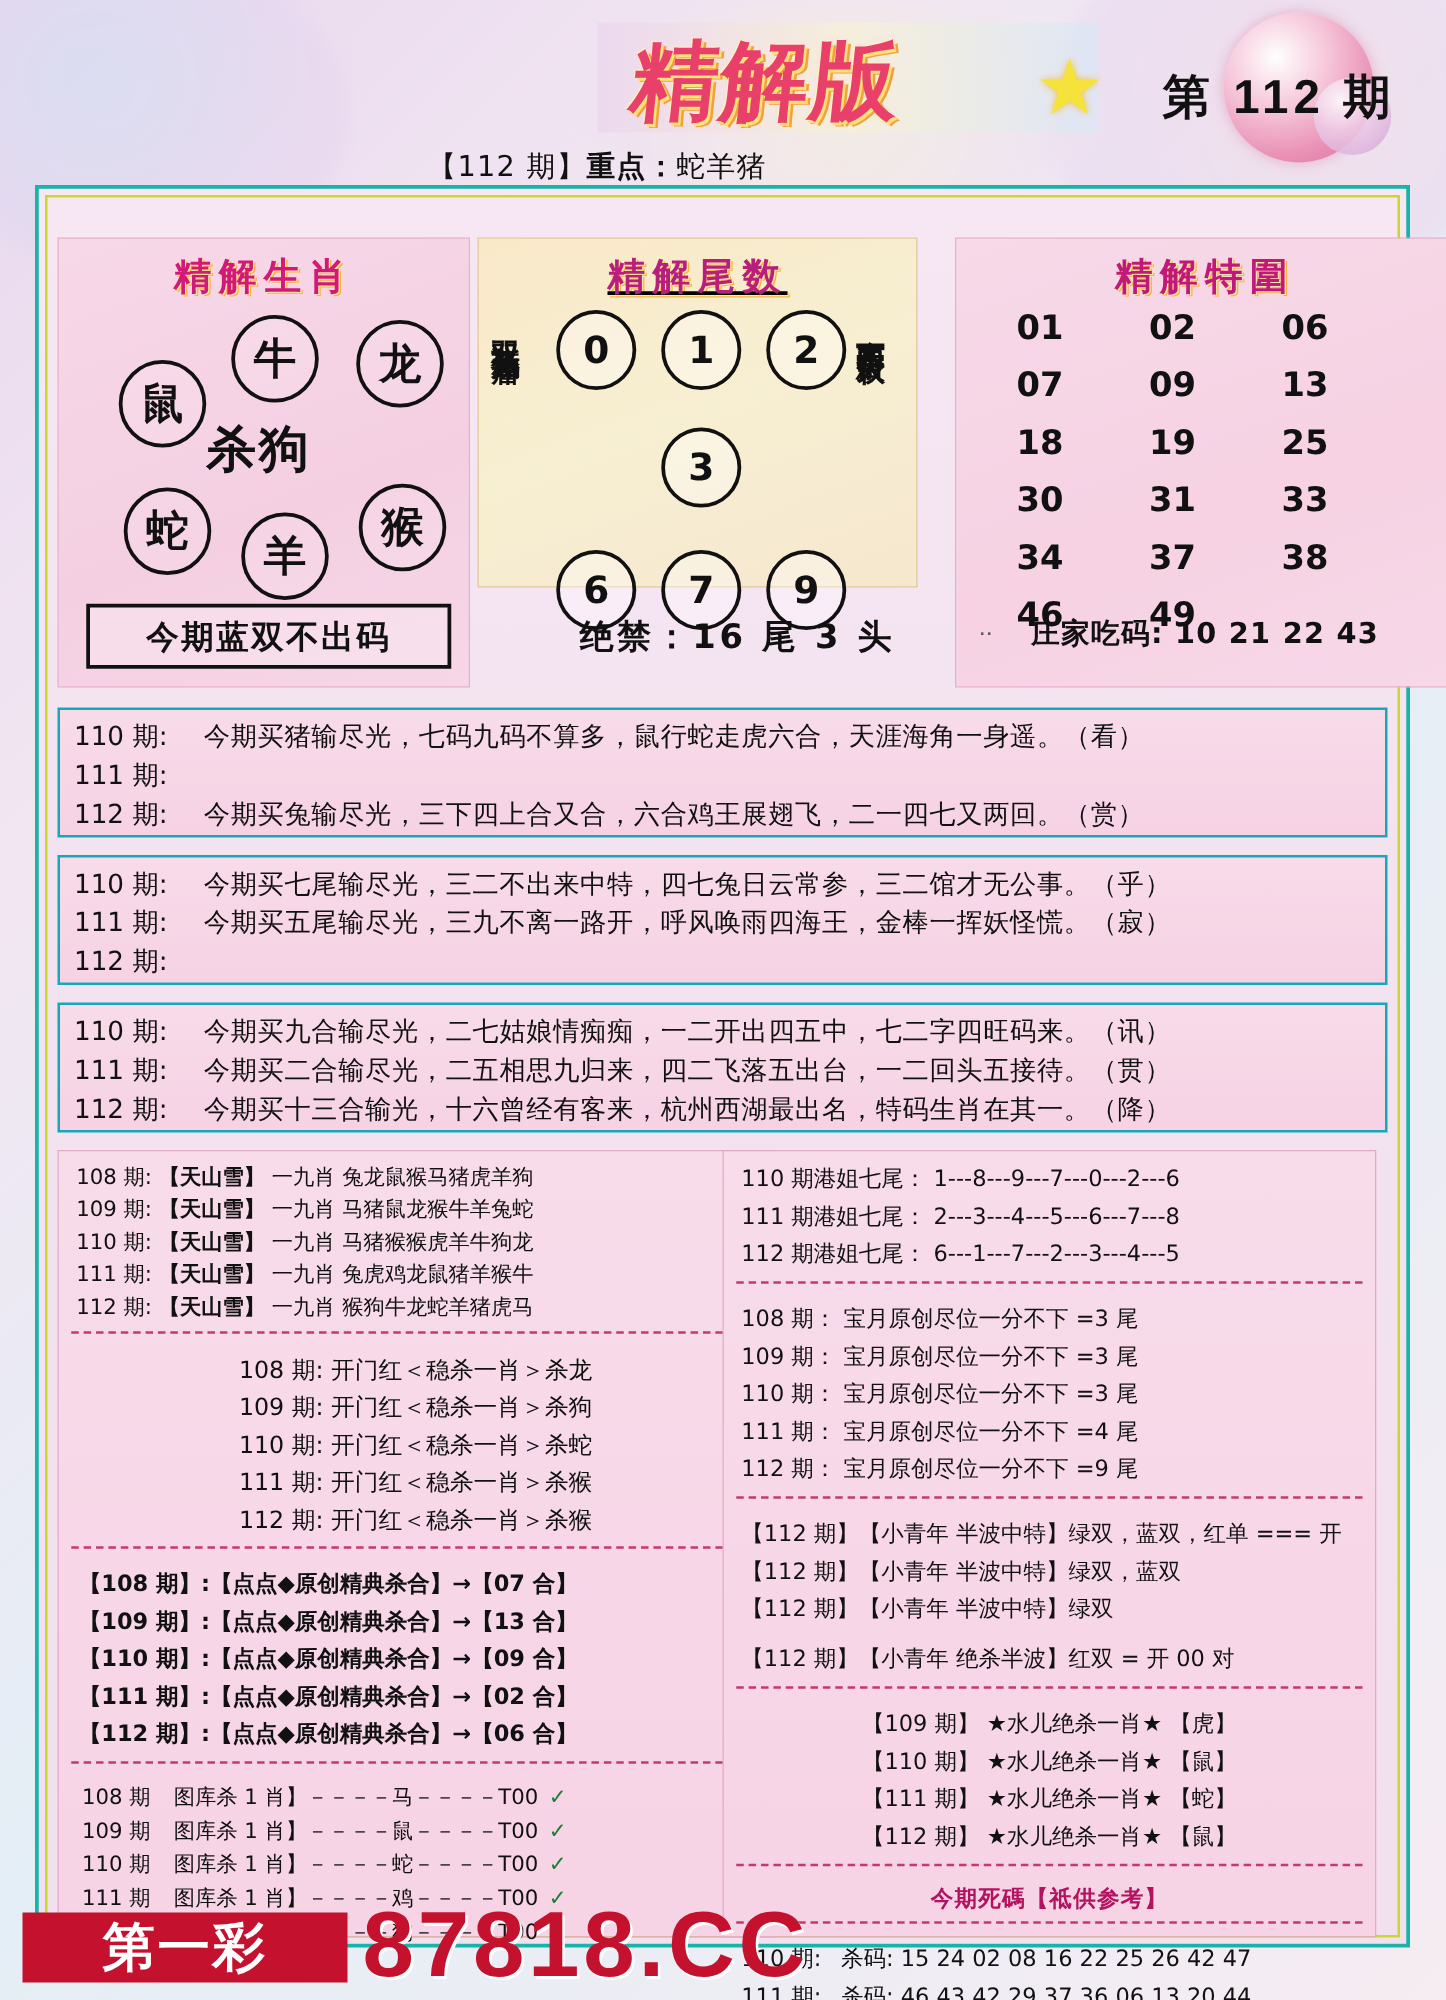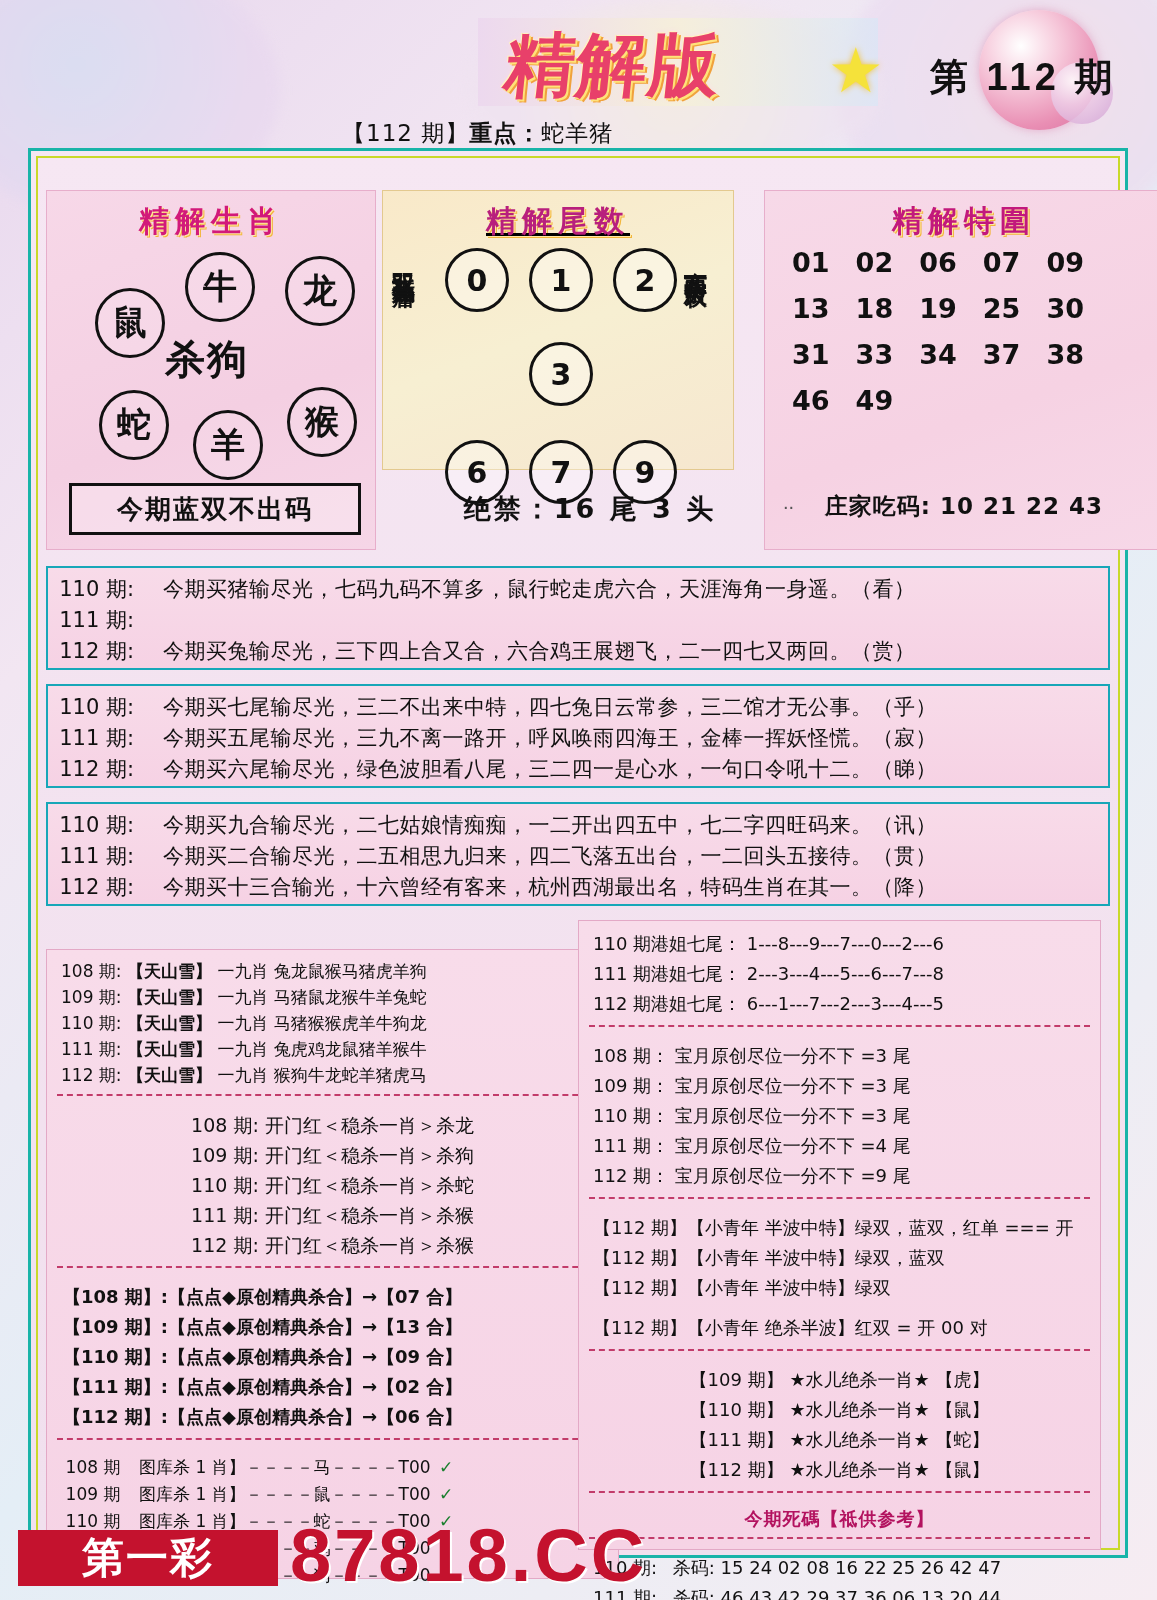--- a/index.html
+++ b/index.html
@@ -116,21 +116,21 @@
     position:absolute;left:0;top:300px;width:100%;text-align:center;
     font-size:27px;font-weight:bold;color:#111;letter-spacing:3px;
     font-family:"DejaVu Sans","Liberation Sans",sans-serif;
     padding-left:32px;
   }
   
   .p3{left:718px;width:400px;height:360px;background:linear-gradient(160deg,#f7d9e8,#f6d2e3 60%,#f7d8e8);border:1px solid #e7aecb;}
   .p3 .panel-title{color:#c2187c;}
   .numgrid{
     position:absolute;left:14px;top:56px;width:318px;
-    display:grid;grid-template-columns:repeat(5,1fr);row-gap:15px;
+    display:grid;grid-template-columns:repeat(3,1fr);row-gap:15px;
     font-size:27px;font-weight:bold;color:#111;text-align:center;
     font-family:"DejaVu Sans","Liberation Sans",sans-serif;
   }
   .banker{
     position:absolute;left:0;top:300px;width:100%;text-align:center;
     font-size:23px;font-weight:bold;color:#111;letter-spacing:1px;
     font-family:"DejaVu Sans","Liberation Sans",sans-serif;
   }
   .dots{position:absolute;left:18px;top:300px;font-size:20px;color:#555;}
 
@@ -145,21 +145,21 @@
   .vb3{top:802px;height:104px;}
   .vrow{
     display:flex;align-items:center;font-size:21px;color:#111;height:31px;line-height:31px;
     font-family:"DejaVu Sans","Liberation Sans",sans-serif;white-space:nowrap;
   }
   .vrow .per{width:78px;text-align:right;padding-right:6px;}
   .vrow .txt{letter-spacing:.5px;margin-left:23px;}
 
   
   .lower-left{
-    position:absolute;left:46px;top:949px;width:573px;height:630px;
+    position:absolute;left:46px;top:920px;width:573px;height:630px;
     background:linear-gradient(180deg,#f8dcea,#f6d3e5);border:1px solid #e3a9c6;box-sizing:border-box;
   }
   .lower-right{
     position:absolute;left:578px;top:920px;width:523px;height:630px;
     background:linear-gradient(180deg,#f8dcea,#f6d3e5);border:1px solid #e3a9c6;box-sizing:border-box;
   }
   .ll-row{
     font-size:17px;color:#111;height:26px;line-height:26px;white-space:nowrap;
     font-family:"DejaVu Sans","Liberation Sans",sans-serif;padding-left:14px;
   }
@@ -315,21 +315,20 @@
   <div class="vrow">
     <span class="per">110 期:</span>
     <span class="txt">今期买七尾输尽光，三二不出来中特，四七兔日云常参，三二馆才无公事。（乎）</span>
   </div>
   <div class="vrow">
     <span class="per">111 期:</span>
     <span class="txt">今期买五尾输尽光，三九不离一路开，呼风唤雨四海王，金棒一挥妖怪慌。（寂）</span>
   </div>
   <div class="vrow">
     <span class="per">112 期:</span>
-    <span class="txt">今期买六尾输尽光，绿色波胆看八尾，三二四一是心水，一句口令吼十二。（睇）</span>
   </div>
 </div>
 
 <div class="verse-block vb3">
   <div class="vrow">
     <span class="per">110 期:</span>
     <span class="txt">今期买九合输尽光，二七姑娘情痴痴，一二开出四五中，七二字四旺码来。（讯）</span>
   </div>
   <div class="vrow">
     <span class="per">111 期:</span>

